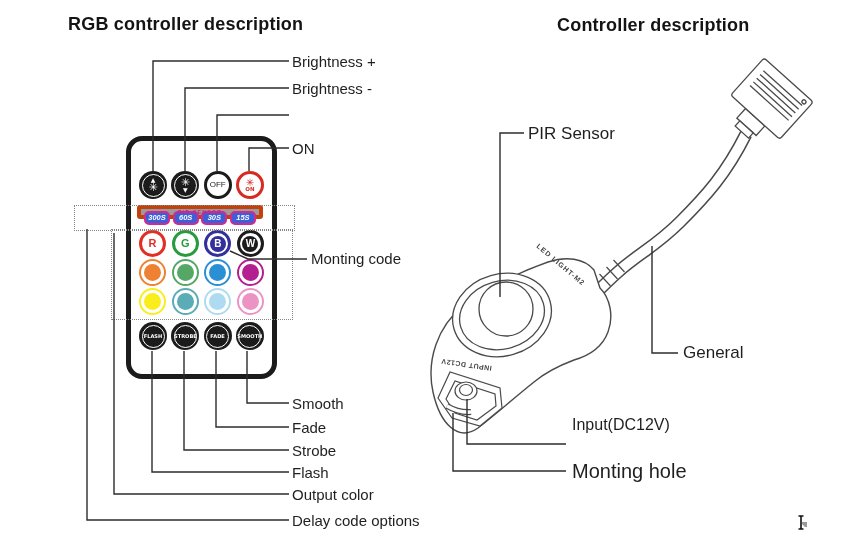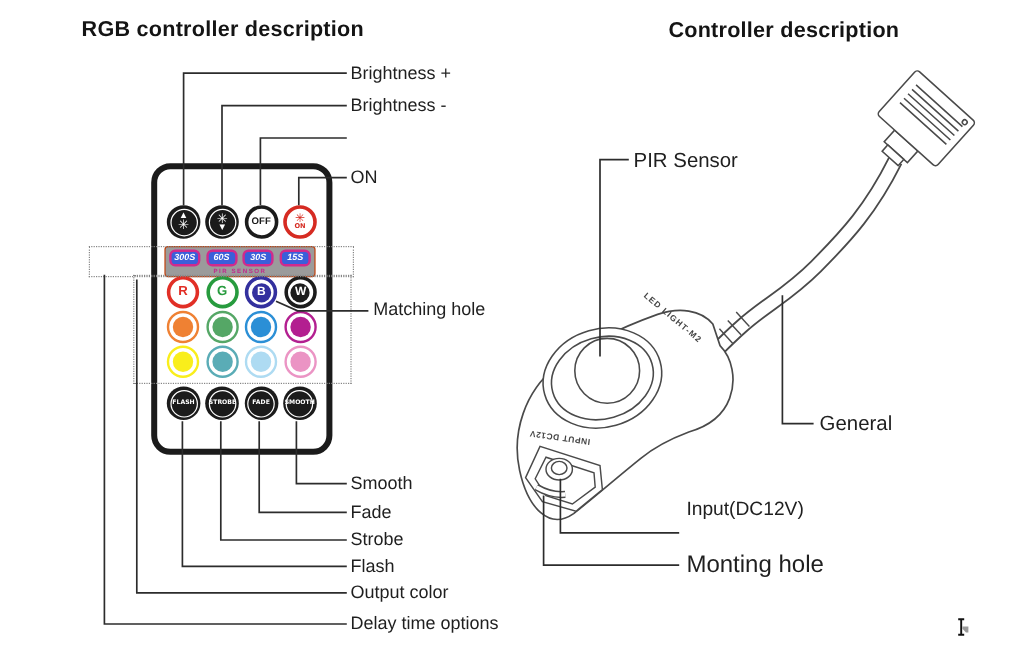--- a/index.html
+++ b/index.html
@@ -21,36 +21,36 @@
   #row5{top:147px;}
   #row6{top:181px;}
 
   .k-btn{width:28px;height:28px;border-radius:50%;background:#1b1b1b;position:relative;
          display:flex;flex-direction:column;align-items:center;justify-content:center;
          color:#fff;font-family:"DejaVu Sans",sans-serif;line-height:1;}
   .k-btn::after{content:"";position:absolute;inset:2.5px;border:1.2px solid #fff;border-radius:50%;}
   .g6{font-size:6px;} .g11{font-size:11px;margin-top:-1px;} .g11b{font-size:11px;margin-bottom:-1px;}
   .w-btn{width:28px;height:28px;box-sizing:border-box;border-radius:50%;background:#fff;border:3px solid #1b1b1b;
          display:flex;flex-direction:column;align-items:center;justify-content:center;line-height:1;}
-  .off-t{font-size:8px;font-weight:700;color:#1b1b1b;}
+  .off-t{font-size:8px;font-weight:400;color:#1b1b1b;}
   .w-btn.red{border-color:#d62b22;color:#d62b22;font-family:"DejaVu Sans",sans-serif;}
   .g10{font-size:10px;} .on-t{font-size:5.5px;font-weight:700;margin-top:-1px;}
 
   .ring-btn{width:27px;height:27px;box-sizing:border-box;border-radius:50%;border:3px solid #000;background:#fff;
             display:flex;align-items:center;justify-content:center;}
   .ring-btn.c{border-width:2.5px;}
   .core{width:16px;height:16px;border-radius:50%;display:flex;align-items:center;justify-content:center;
         font-weight:700;font-size:11px;line-height:1;}
   .ring-btn.c .core{width:17px;height:17px;}
   .core.filled{color:#fff;font-size:10px;}
 
   .mode-t{font-size:6px;font-weight:700;transform:scale(.85);letter-spacing:0;white-space:nowrap;}
 
-  #timer-bar{position:absolute;left:6px;top:64px;width:126px;height:26px;box-sizing:border-box;
-             background:#9b9b9b;border:1px solid #c2410c;border-radius:3px;
+  #timer-bar{position:absolute;left:6px;top:64px;width:126px;height:14px;box-sizing:border-box;
+             background:#9b9b9b;border:4px solid #c2410c;border-radius:3px;
              display:flex;justify-content:space-between;padding:2px 3px 0 3px;}
   .t-btn{width:26px;height:14px;box-sizing:border-box;border:2px solid #d12a8c;border-radius:5px;background:#3b5fd9;
          color:#fff;display:flex;align-items:center;justify-content:center;
          font-size:7.5px;font-weight:700;font-style:italic;line-height:1;}
   #bar-label{position:absolute;left:0;bottom:0;width:100%;text-align:center;
              font-size:6px;font-weight:700;color:#c2278c;letter-spacing:1.5px;transform:scale(.85);}
 
   .dash-box{position:absolute;border:1px dotted #858585;z-index:4;}
   #dash-timer{left:74px;top:205px;width:219px;height:24px;}
   #dash-colors{left:111px;top:229px;width:180px;height:89px;}
@@ -160,27 +160,27 @@
         </div>
     </div>
   </div>
 
   <div class="dash-box" id="dash-timer"></div>
   <div class="dash-box" id="dash-colors"></div>
 
   <div class="lbl" style="left:292px;top:61px">Brightness +</div>
   <div class="lbl" style="left:292px;top:88px">Brightness -</div>
   <div class="lbl" style="left:292px;top:148px">ON</div>
-  <div class="lbl" style="left:311px;top:258px">Matching hole</div>
+  <div class="lbl" style="left:311px;top:258px">Monting code</div>
   <div class="lbl" style="left:292px;top:403px">Smooth</div>
   <div class="lbl" style="left:292px;top:427px">Fade</div>
   <div class="lbl" style="left:292px;top:450px">Strobe</div>
   <div class="lbl" style="left:292px;top:472px">Flash</div>
   <div class="lbl" style="left:292px;top:494px">Output color</div>
-  <div class="lbl" style="left:292px;top:520px">Delay time options</div>
+  <div class="lbl" style="left:292px;top:520px">Delay code options</div>
 
   <div class="lbl lbl-lg" style="left:528px;top:134px">PIR Sensor</div>
   <div class="lbl lbl-lg" style="left:683px;top:353px">General</div>
   <div class="lbl" style="left:572px;top:425px;font-size:16px">Input(DC12V)</div>
   <div class="lbl" style="left:572px;top:471px;font-size:20px">Monting hole</div>
 
   <svg id="overlay" width="862" height="554" viewBox="0 0 862 554">
 
     <g stroke="#2c2c2c" stroke-width="1.4" fill="none">
       <path d="M289 61 H153 V171"></path>

